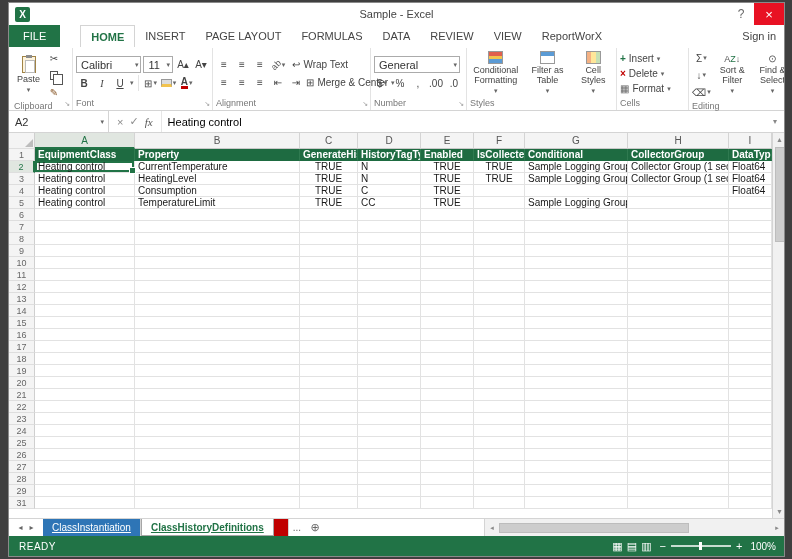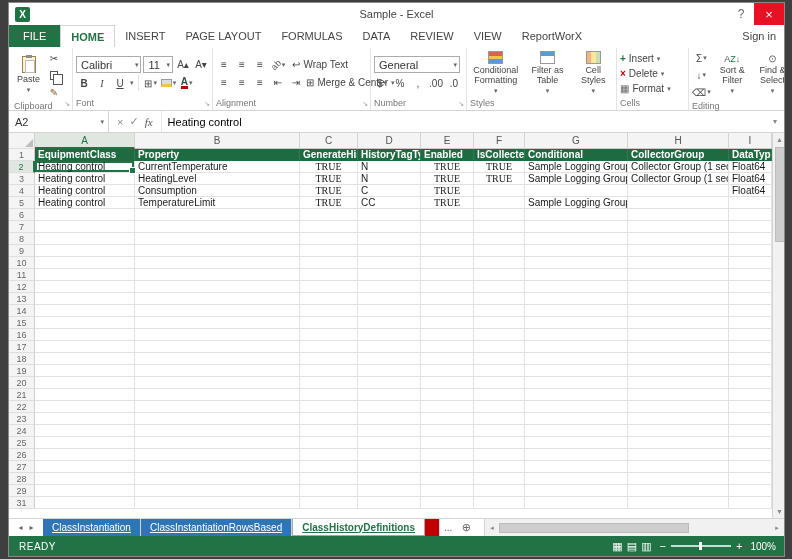--- a/index.html
+++ b/index.html
@@ -14,21 +14,21 @@
   font-size:10px;font-weight:bold;display:flex;align-items:center;justify-content:center;}
 .title{position:absolute;left:0;right:0;text-align:center;font-size:11px;color:#444;}
 .win-controls{margin-left:auto;display:flex;height:100%;z-index:2;}
 .help-btn{width:26px;display:flex;align-items:center;justify-content:center;color:#666;font-size:12px;}
 .close-btn{width:30px;background:#E81123;color:#fff;display:flex;align-items:center;justify-content:center;font-size:13px;}
 
 
 .tabstrip{height:22px;display:flex;align-items:stretch;background:#fff;font-size:11px;flex:none;}
 .rtab{padding:0 10px;display:flex;align-items:center;color:#444;white-space:nowrap;}
 .rtab.file{background:#217346;color:#fff;padding:0 14px;}
-.rtab.active{color:#217346;border:1px solid #d4d4d4;border-bottom:none;font-weight:bold;}
+.rtab.active{color:#217346;border:1px solid #d4d4d4;border-bottom:none;font-weight:bold;margin-left:20px;}
 .signin{margin-left:auto;padding-right:8px;color:#444;display:flex;align-items:center;white-space:nowrap;}
 
 
 .ribbon{height:64px;border-bottom:1px solid #d4d4d4;display:flex;background:#fff;padding:1px 0 0 2px;flex:none;}
 .rgroup{display:flex;flex-direction:column;border-right:1px solid #e3e3e3;padding:2px 3px 0 3px;position:relative;flex:none;}
 .g-body{flex:1;display:flex;align-items:center;gap:3px;}
 .g-col{display:flex;flex-direction:column;justify-content:center;gap:1px;}
 .g-label{height:13px;font-size:9px;color:#777;text-align:left;line-height:13px;}
 .launcher{position:absolute;right:2px;bottom:2px;font-size:7px;color:#999;}
 .row{display:flex;align-items:center;gap:2px;}
@@ -72,21 +72,21 @@
 .grow{display:flex;height:12px;}
 .hdr-row{height:16px;}
 .rh{width:26px;flex:none;background:#f4f4f4;border-right:1px solid #cfcfcf;border-bottom:1px solid #dedede;
   font-size:9px;color:#666;display:flex;align-items:center;justify-content:center;position:relative;}
 .ch{flex:none;background:#f4f4f4;border-right:1px solid #d4d4d4;border-bottom:1px solid #c9c9c9;
   font-size:10px;color:#555;display:flex;align-items:center;justify-content:center;}
 .ch.sel{background:#e0e6e0;color:#217346;border-bottom:2px solid #217346;}
 .rh.sel{background:#e0e6e0;color:#217346;border-right:2px solid #217346;}
 .gc{flex:none;border-right:1px solid #e2e2e2;border-bottom:1px solid #e2e2e2;font-size:10px;color:#1a1a1a;
   padding:0 3px;white-space:nowrap;overflow:hidden;display:flex;align-items:center;}
-.gc.center{justify-content:center;font-family:Liberation Serif, serif;}
+.gc.center{justify-content:center;}
 .gc.thead{background:#1e6b41;color:#fff;font-weight:bold;border-right:1px solid #2f7a50;border-bottom:1px solid #1e6b41;}
 .gc.active{box-shadow:inset 0 0 0 2px #217346;position:relative;overflow:visible;z-index:3;}
 .gc.active::after{content:"";position:absolute;right:-2px;bottom:-2px;width:5px;height:5px;background:#217346;border:1px solid #fff;}
 .tri{position:absolute;right:1px;bottom:1px;width:0;height:0;border-left:8px solid transparent;border-bottom:8px solid #bdbdbd;}
 .vscroll{width:14px;background:#f1f1f1;border-left:1px solid #d4d4d4;display:flex;flex-direction:column;align-items:center;flex:none;}
 .varrow{font-size:7px;color:#888;height:13px;display:flex;align-items:center;}
 .vthumb{width:10px;height:95px;background:#cdcdcd;border:1px solid #bdbdbd;margin-top:1px;}
 .vfill{flex:1;}
 
 
@@ -732,21 +732,20 @@
     </div>
   </div>
 
   <div class="tabbar">
     <div class="tnav">
       <span>◂</span>
       <span>▸</span>
     </div>
     <div class="stabs" id="sheet-tabs">
         <div class="stab" style="background: rgb(46, 117, 182); color: rgb(255, 255, 255);">ClassInstantiation</div>
-        <div class="stab" style="background: rgb(46, 117, 182); color: rgb(255, 255, 255);">ClassInstantiationRowsBased</div>
         <div class="stab active">ClassHistoryDefinitions</div>
         <div class="stab mini" style="background: rgb(192, 0, 0); color: rgb(255, 255, 255);"></div>
       </div>
     <div class="tb-ellipsis">...</div>
     <div class="newsheet">⊕</div>
     <div class="hscroll">
       <span class="harrow">◂</span>
       <span class="hthumb"></span>
       <span style="flex:1"></span>
       <span class="harrow">▸</span>

